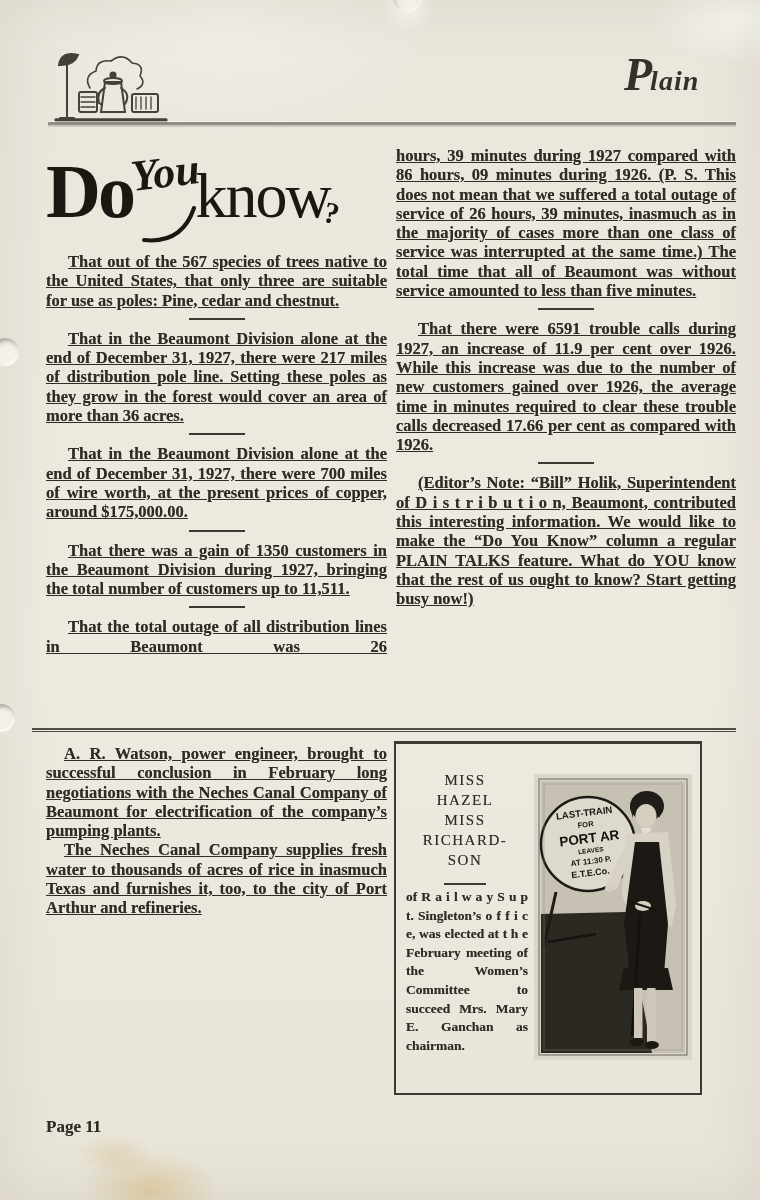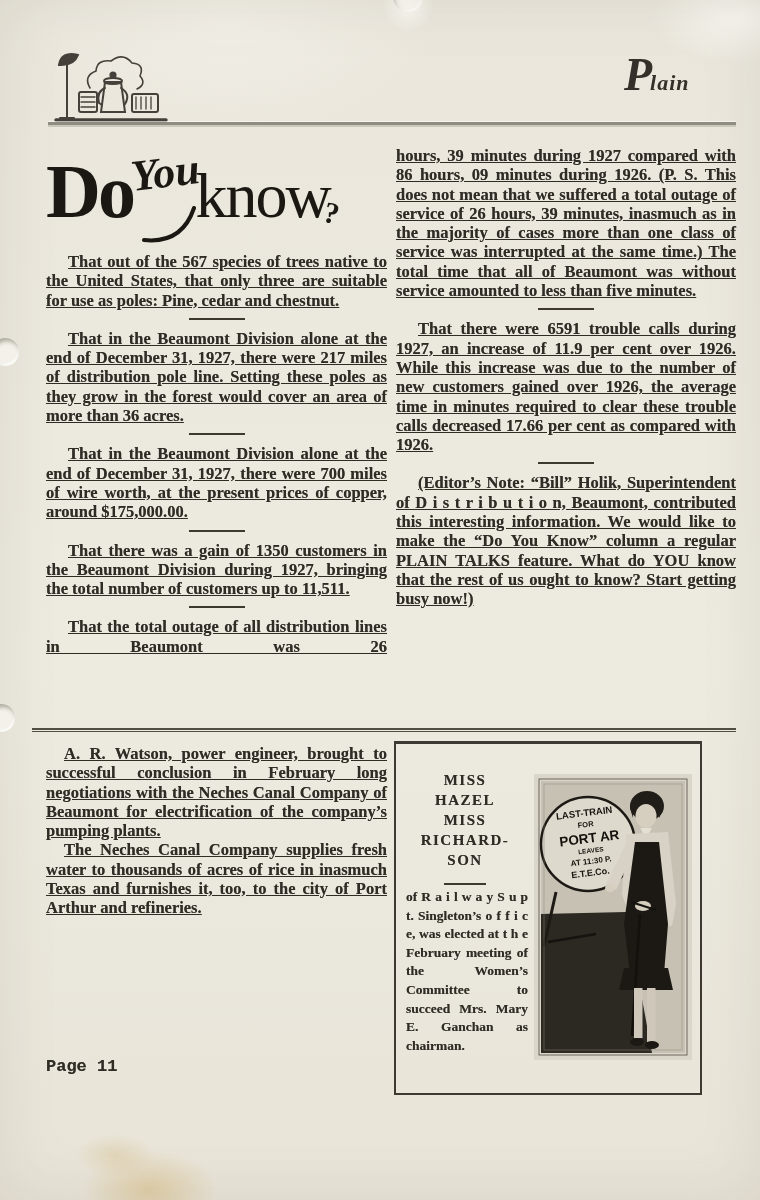--- a/index.html
+++ b/index.html
@@ -23,21 +23,21 @@
   .hole-left-1{left:-9px;top:338px;width:28px;height:28px;}
   .hole-left-2{left:-13px;top:704px;width:28px;height:28px;}
   .hole-top{left:393px;top:-18px;width:30px;height:30px;opacity:.65;}
 
   
   .ornament{position:absolute;left:52px;top:46px;width:120px;height:82px;}
   .masthead{position:absolute;left:608px;top:52px;width:145px;
     font-style:italic;font-weight:bold;color:#35312a;line-height:1;}
   .masthead .mh-line{white-space:nowrap;}
   .masthead .cap{font-size:46px;letter-spacing:-2px;}
-  .masthead .rest{font-size:22px;letter-spacing:1px;}
+  .masthead .rest{font-size:28px;letter-spacing:1px;}
   .mh-line1{margin-left:16px;}
   .mh-line2{margin-top:-16px;margin-left:4px;}
   .header-rule{position:absolute;top:122px;left:48px;width:688px;height:3px;
     background:#8f8c82;box-shadow:0 2px 0 rgba(200,196,183,.9), 0 -1px 0 rgba(255,255,255,.5);}
 
   
   .dyk{position:relative;height:104px;color:#1b1813;white-space:nowrap;}
   .dyk-do{font-size:76px;font-weight:bold;letter-spacing:-3px;}
   .dyk-you{display:inline-block;font-size:44px;font-weight:bold;font-style:italic;
     transform:rotate(-7deg);position:relative;top:-30px;margin:0 -4px 0 -2px;}
@@ -63,31 +63,31 @@
   
   .power{position:absolute;left:46px;top:744px;width:341px;}
   .power-heading{margin:0 0 2px 0;font-size:17.5px;font-weight:bold;letter-spacing:.5px;
     text-shadow:0 0 .5px rgba(47,43,37,.55);}
   .power .para{text-indent:18px;}
 
   
   .feature-box{position:absolute;left:394px;top:741px;width:308px;height:354px;
     border:2px solid #3e3a33;border-top-width:3px;box-sizing:border-box;}
   .fname{position:absolute;left:6px;top:26px;width:126px;text-align:center;
-    font-weight:bold;font-size:15px;line-height:20px;letter-spacing:1.5px;color:#2f2b25;
+    font-weight:normal;font-size:15px;line-height:20px;letter-spacing:1.5px;color:#2f2b25;
     text-shadow:0 0 .5px rgba(47,43,37,.5);}
   .fname-divider{width:42px;border-top:2px solid #3d3931;margin:13px auto 0 auto;height:0;}
   .fbody{position:absolute;left:10px;top:144px;width:122px;margin:0;
     font-size:13.5px;line-height:18.6px;font-weight:bold;text-align:justify;text-indent:0;
     color:#2f2b25;text-shadow:0 0 .5px rgba(47,43,37,.5);}
   .fphoto{position:absolute;right:8px;top:30px;width:158px;height:286px;}
 
   
-  .page-number{position:absolute;left:46px;top:1057px;font-size:17px;font-weight:bold;
-    text-shadow:0 0 .5px rgba(47,43,37,.5);font-family:Liberation Mono, monospace;}
+  .page-number{position:absolute;left:46px;top:1117px;font-size:17px;font-weight:bold;
+    text-shadow:0 0 .5px rgba(47,43,37,.5);}
 </style>
 </head>
 <body>
 
 <div class="page">
 
   <div class="hole hole-left-1"></div>
   <div class="hole hole-left-2"></div>
   <div class="hole hole-top"></div>
 

